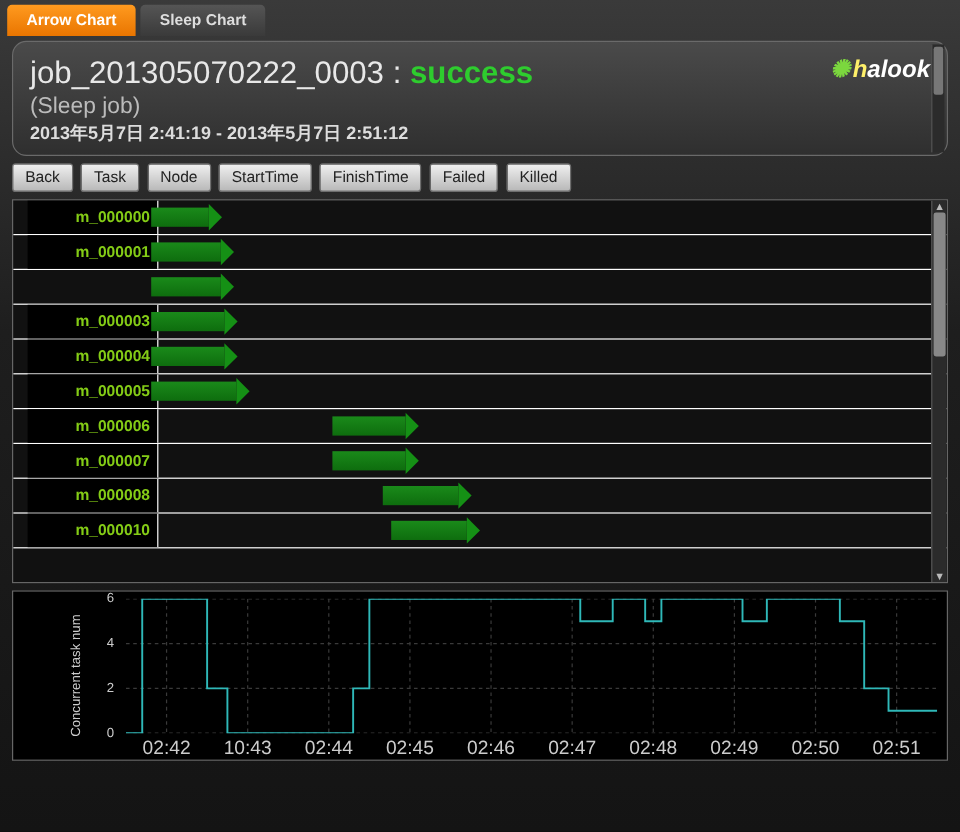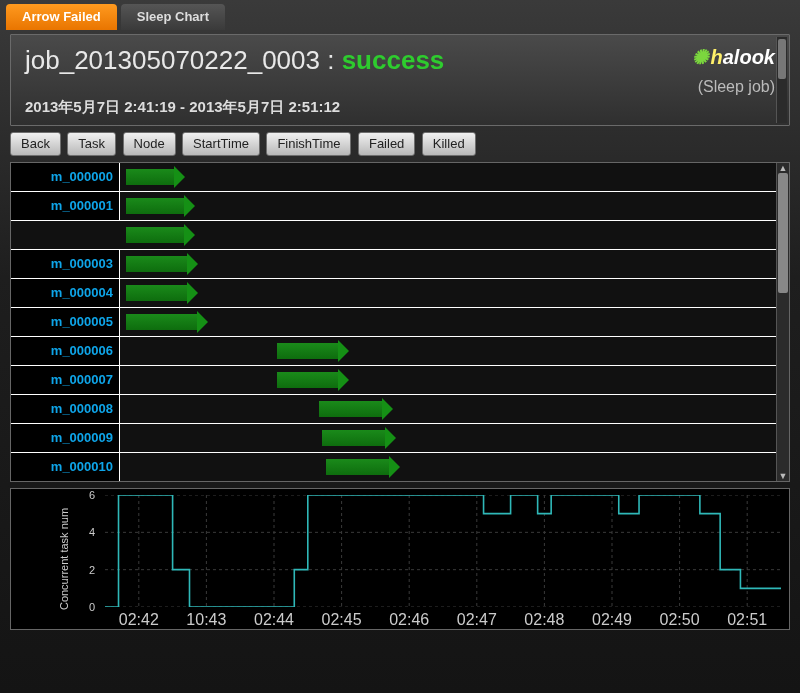--- a/index.html
+++ b/index.html
@@ -3,37 +3,37 @@
 <meta charset="utf-8">
 <style>
   html,body{margin:0;padding:0;width:800px;height:693px;background:#111;font-family:Arial,Helvetica,sans-serif;overflow:hidden;}
   .app{width:800px;height:693px;background:linear-gradient(180deg,#3a3a3a 0%,#1e1e1e 40%,#141414 100%);position:relative;}
   
   .tabs{display:flex;padding:0 6px;height:30px;align-items:flex-end;}
   .tab{height:26px;line-height:26px;padding:0 16px;font-size:13px;font-weight:bold;color:#ddd;margin-right:4px;border-radius:4px 4px 0 0;cursor:pointer;}
   .tab.active{background:linear-gradient(180deg,#ff9a1f,#e97500);color:#fff;}
   .tab.inactive{background:linear-gradient(180deg,#555,#3a3a3a);}
   
-  .title-panel{margin:4px 10px 6px 10px;border:1px solid #6a6a6a;background:linear-gradient(180deg,#4a4a4a,#2f2f2f);border-radius:1px;padding:10px 14px 8px 14px;position:relative;}
+  .title-panel{margin:4px 10px 6px 10px;border:1px solid #6a6a6a;background:linear-gradient(180deg,#4a4a4a,#2f2f2f);border-radius:12px;padding:10px 14px 8px 14px;position:relative;}
   .title-line{font-size:26px;color:#e8e8e8;}
   .title-line .status{color:#2ecc2e;font-weight:bold;}
-  .sub1{color:#bbb;font-size:16px;margin-top:2px;text-align:right;}
+  .sub1{color:#bbb;font-size:19px;margin-top:2px;}
   .sub2{color:#ddd;font-size:15px;margin-top:2px;font-weight:bold;}
   .logo{position:absolute;right:14px;top:10px;font-size:20px;font-weight:bold;font-style:italic;color:#fff;}
   .logo .h{color:#fff06a;}
   .logo .flower{color:#7bd73e;margin-right:2px;}
   .title-scroll{position:absolute;right:2px;top:2px;bottom:2px;width:10px;background:#2b2b2b;border-left:1px solid #555;}
   .title-scroll::before{content:"";position:absolute;left:1px;right:1px;top:2px;height:40px;background:#777;border-radius:2px;}
   
   .toolbar{margin:4px 10px;}
   .btn{display:inline-block;height:22px;line-height:22px;padding:0 10px;margin-right:2px;font-size:13px;color:#222;background:linear-gradient(180deg,#f0f0f0,#b8b8b8);border:1px solid #6e6e6e;border-radius:3px;cursor:pointer;}
   
   .chart-wrap{position:relative;margin:6px 10px 0 10px;height:318px;border:1px solid #666;background:#111;overflow:hidden;}
   .row{position:relative;height:28px;border-bottom:1px solid #fff;}
-  .row-label{position:absolute;left:0;top:0;bottom:0;width:102px;text-align:right;padding-right:6px;font-size:13px;line-height:28px;color:#0ea5e9;font-weight:bold;background:#000;border-right:1px solid #fff;}
+  .row-label{position:absolute;left:12px;top:0;bottom:0;width:102px;text-align:right;padding-right:6px;font-size:13px;line-height:28px;color:#84cc16;font-weight:bold;background:#000;border-right:1px solid #fff;}
   .bar{position:absolute;top:6px;height:16px;background:linear-gradient(180deg,#1a8a1a,#0e6d0e);}
   .bar::after{content:"";position:absolute;right:-11px;top:-3px;width:0;height:0;border-left:11px solid #159015;border-top:11px solid transparent;border-bottom:11px solid transparent;}
   .chart-scroll{position:absolute;right:0;top:0;bottom:0;width:12px;background:#2b2b2b;border-left:1px solid #555;}
   .chart-scroll .thumb{position:absolute;left:1px;right:1px;top:10px;height:120px;background:#888;border-radius:2px;}
   .chart-scroll .arr{position:absolute;left:0;right:0;height:10px;font-size:9px;color:#bbb;text-align:center;line-height:10px;}
   .chart-scroll .arr.up{top:0;} .chart-scroll .arr.down{bottom:0;}
   
   .wm{position:absolute;left:110px;right:14px;top:0;bottom:0;pointer-events:none;display:flex;align-items:center;justify-content:center;font-size:130px;font-family:Georgia,serif;font-style:italic;color:rgba(255,255,255,0.04);letter-spacing:-6px;}
   
   .linechart{position:relative;margin:6px 10px 0 10px;height:140px;border:1px solid #666;background:#000;}
@@ -43,21 +43,21 @@
   .series{stroke:#2fb8b8;stroke-width:1.6;fill:none;}
   .xticks{position:absolute;left:94px;right:8px;bottom:2px;height:16px;font-size:16px;color:#ccc;}
   .xtick{position:absolute;transform:translateX(-50%);}
   .ytick{position:absolute;left:78px;font-size:11px;color:#ccc;transform:translateY(-50%);}
 </style>
 </head>
 <body>
 <div class="app">
 
 <div class="tabs">
-  <div class="tab active">Arrow Failed</div>
+  <div class="tab active">Arrow Chart</div>
   <div class="tab inactive">Sleep Chart</div>
 </div>
 
 <div class="title-panel">
   <div class="title-line">
     <span>job_201305070222_0003</span><span> : </span><span class="status">success</span>
   </div>
   <div class="sub1">(Sleep job)</div>
   <div class="sub2">2013年5月7日  2:41:19 - 2013年5月7日  2:51:12</div>
   <div class="logo"><span class="flower">✺</span><span class="h">h</span>alook</div>
@@ -105,24 +105,20 @@
         </div>
         <div class="row">
           <div class="row-label">m_000007</div>
           <div class="bar" style="left: 266.22px; width: 61.18px;"></div>
         </div>
         <div class="row">
           <div class="row-label">m_000008</div>
           <div class="bar" style="left: 308.08px; width: 63.112px;"></div>
         </div>
         <div class="row">
-          <div class="row-label">m_000009</div>
-          <div class="bar" style="left: 311.3px; width: 63.112px;"></div>
-        </div>
-        <div class="row">
           <div class="row-label">m_000010</div>
           <div class="bar" style="left: 314.52px; width: 63.112px;"></div>
         </div>
       </div>
   <div class="chart-scroll">
     <div class="arr up">▲</div>
     <div class="thumb"></div>
     <div class="arr down">▼</div>
   </div>
 </div>

